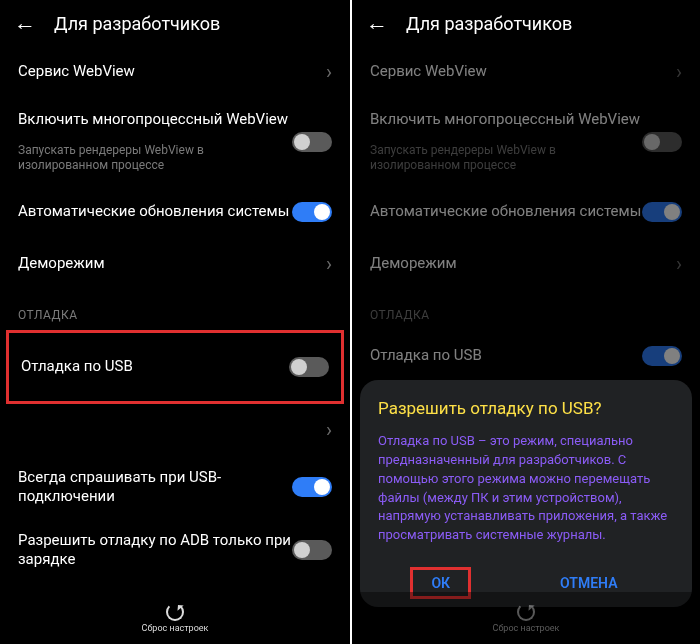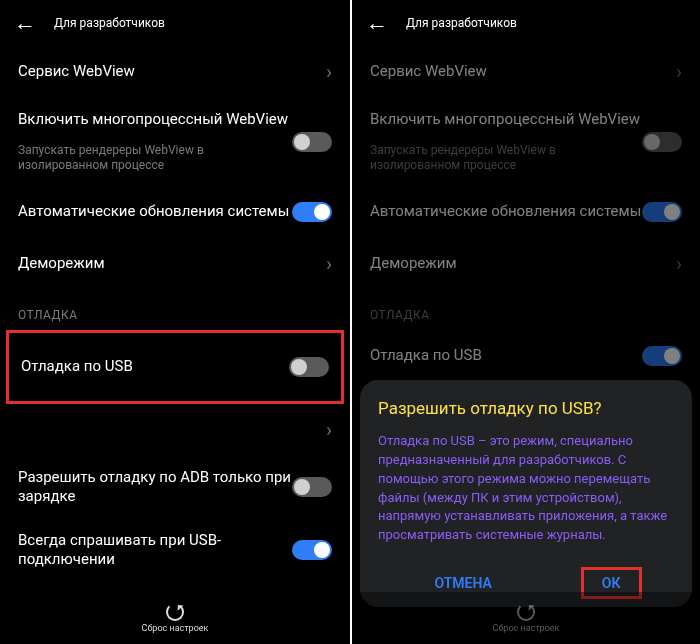--- a/index.html
+++ b/index.html
@@ -22,21 +22,21 @@
   flex-direction: column;
 }
 .screen + .screen { border-left: 2px solid #fff; }
 .header {
   display: flex;
   align-items: center;
   padding: 12px 14px;
   gap: 18px;
 }
 .back-arrow { font-size: 22px; line-height: 1; }
-.title { font-size: 12px; font-weight: 400; }
+.title { font-size: 18px; font-weight: 400; }
 .list { flex: 1; overflow: hidden; }
 .item {
   display: flex;
   align-items: center;
   padding: 12px 18px;
   position: relative;
   min-height: 52px;
   justify-content: flex-end;
 }
 .item-text { flex: 1; }
@@ -189,32 +189,32 @@
           </div>
       </div>
     </div>
 
     <div class="item">
       <span class="chevron">›</span>
     </div>
 
     <div class="item">
       <div class="item-text">
+          <div class="item-title">Всегда спрашивать при USB-подключении</div>
+        </div>
+      <div class="toggle on">
+          <div class="knob"></div>
+        </div>
+    </div>
+
+    <div class="item">
+      <div class="item-text">
           <div class="item-title">Разрешить отладку по ADB только при зарядке</div>
         </div>
       <div class="toggle off">
-          <div class="knob"></div>
-        </div>
-    </div>
-
-    <div class="item">
-      <div class="item-text">
-          <div class="item-title">Всегда спрашивать при USB-подключении</div>
-        </div>
-      <div class="toggle on">
           <div class="knob"></div>
         </div>
     </div>
 
     <div class="item">
       <div class="item-text">
           <div class="item-title">Выбрать приложение для фиктивных</div>
         </div>
     </div>
 
@@ -276,22 +276,22 @@
           <div class="knob"></div>
         </div>
     </div>
 
   </div>
 
   <div class="dialog-overlay">
     <div class="dialog-title">Разрешить отладку по USB?</div>
     <div class="dialog-body">Отладка по USB – это режим, специально предназначенный для разработчиков. С помощью этого режима можно перемещать файлы (между ПК и этим устройством), напрямую устанавливать приложения, а также просматривать системные журналы.</div>
     <div class="dialog-actions">
+      <span class="dialog-btn ok-highlight">ОК</span>
       <span class="dialog-btn">ОТМЕНА</span>
-      <span class="dialog-btn ok-highlight">ОК</span>
     </div>
   </div>
 
   <div class="bottom-bar" style="opacity:0.4">
     <div class="reset-icon"></div>
     <div class="bottom-label">Сброс настроек</div>
   </div>
 </div>
 
 </body></html>

